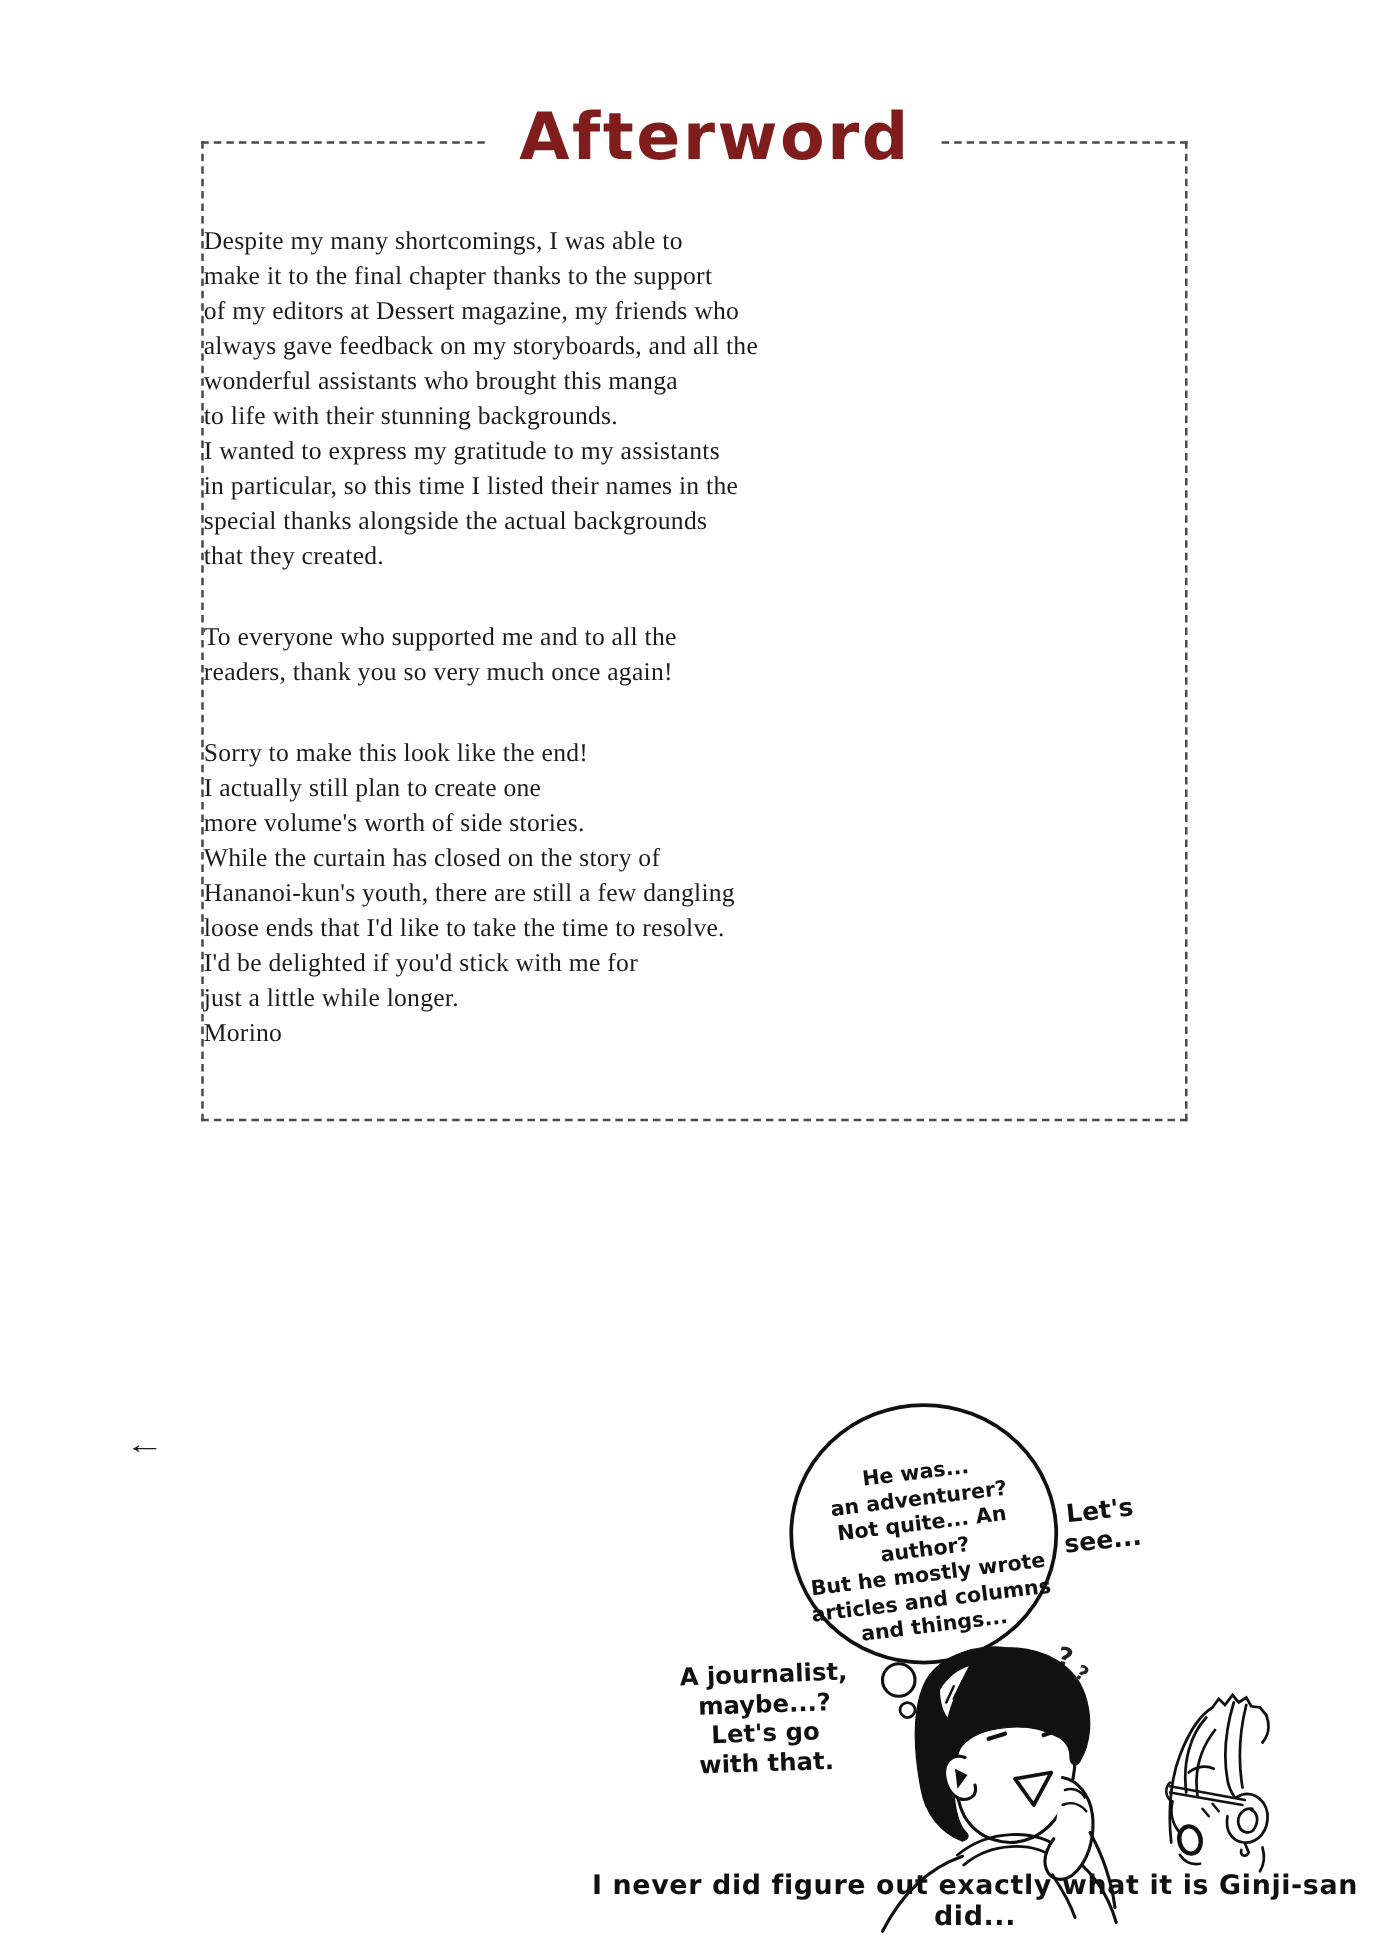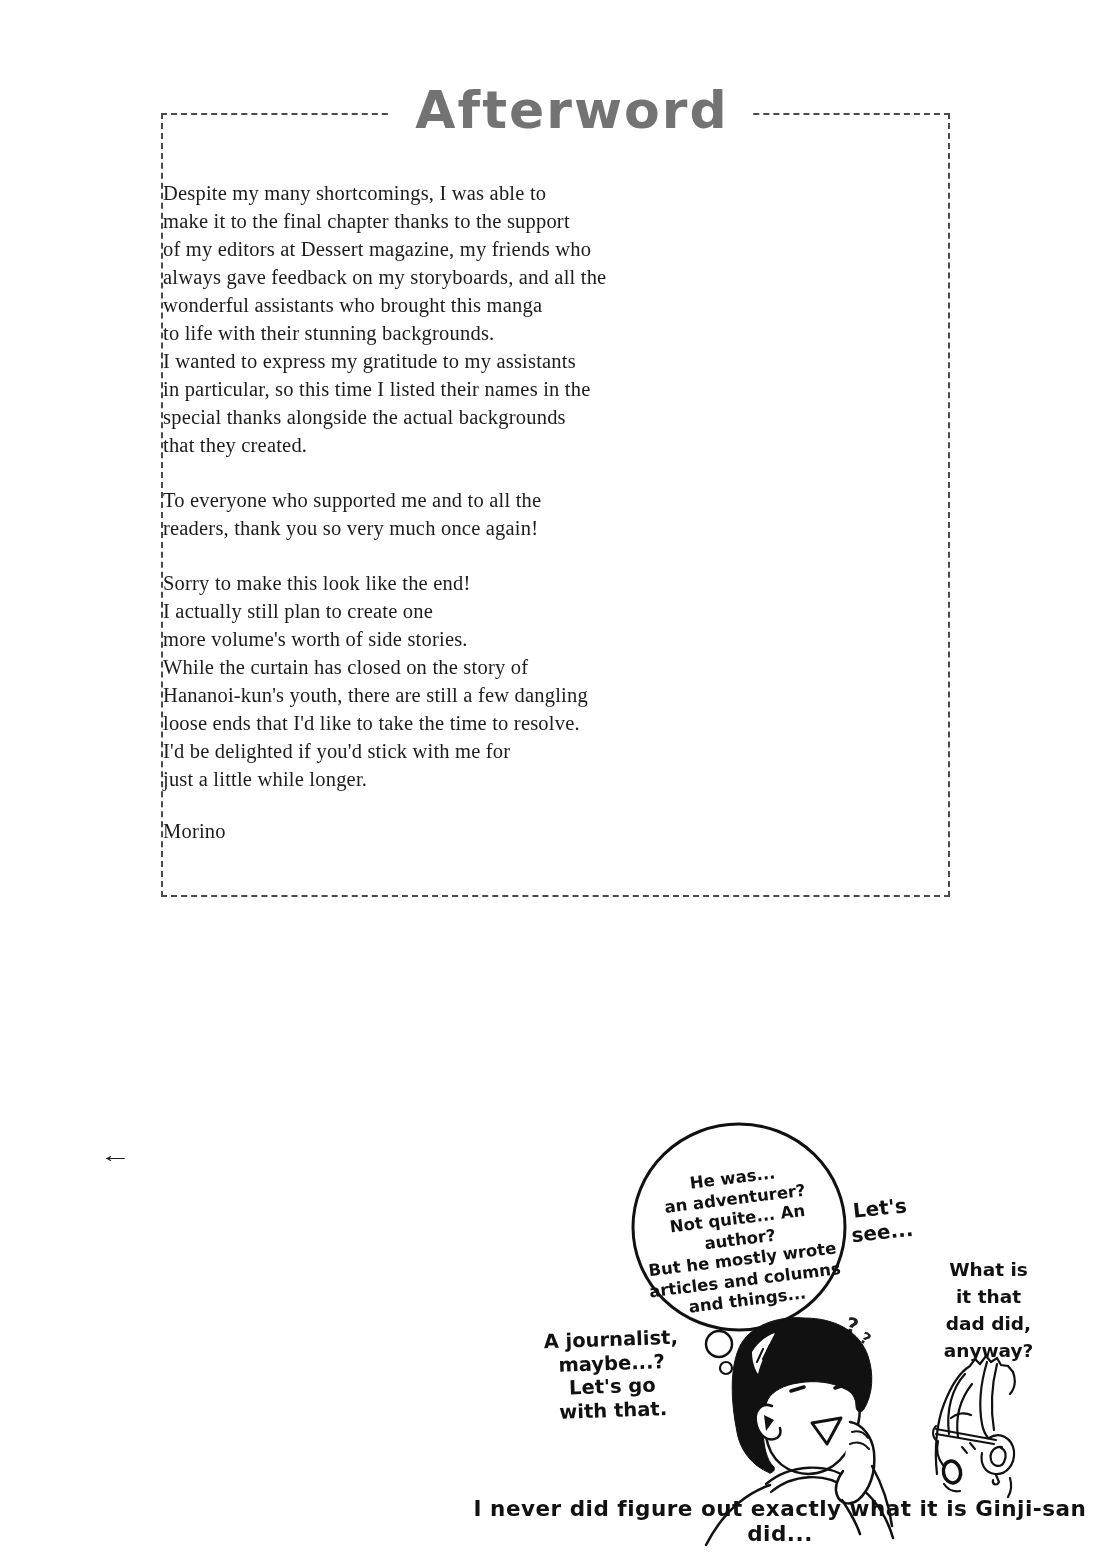--- a/index.html
+++ b/index.html
@@ -22,33 +22,33 @@
   .page-title{
     position:absolute;
     left:572px; top:113px;
     transform:translate(-50%,-55%);
     background:#ffffff;
     padding:0 24px;
     font-family:"DejaVu Sans", sans-serif;
     font-weight:bold;
     font-size:52px;
     letter-spacing:2px;
-    color:#737373;
+    color:#7f1d1d;
     white-space:nowrap;
     z-index:3;
   }
   .box-inner{
     padding-top:64px;
     font-size:20.5px;
     line-height:28px;
     letter-spacing:0.2px;
   }
   .para{margin:0;}
-  .para + .para{margin-top:27px;}
-  .signature{margin-top:24px; font-size:20.5px;}
+  .para + .para{margin-top:37px;}
+  .signature{font-size:20.5px;}
   
   .side-note{
     position:absolute;
     left:129px; top:1141px;
     width:430px;
     font-size:21px;
     line-height:28.5px;
     text-align:left;
   }
   .side-note-arrow{
@@ -190,19 +190,18 @@
 
       <path d="M 989 1438 C 1000 1431, 1012 1438, 1014 1451 C 1015 1464, 1007 1475, 995 1474 C 985 1473, 980 1464, 982 1453"></path>
       <path d="M 1002 1447 C 994 1446, 989 1453, 991 1460 C 993 1467, 1001 1468, 1004 1462 C 1007 1456, 1006 1450, 1001 1448"></path>
       <path d="M 996 1475 L 999 1482 C 997 1486, 992 1485, 993 1480"></path>
       <path d="M 1010 1478 C 1012 1485, 1011 1492, 1008 1497"></path>
     </g>
   </svg>
 
   <div class="comic bubble-text">He was...<br>an adventurer?<br>Not quite... An author?<br>But he mostly wrote<br>articles and columns<br>and things...</div>
   <div class="comic lets-see">Let's<br>see...</div>
-  <div class="comic dad-question">What is<br>it that<br>dad did,<br>anyway?</div>
   <div class="comic journalist">A journalist,<br>maybe...?<br>Let's go<br>with that.</div>
   <span class="qmark q1">?</span>
   <span class="qmark q2">?</span>
   <div class="comic caption">I never did figure out exactly what it is Ginji-san did...</div>
 
 </div>
 
 </body></html>

